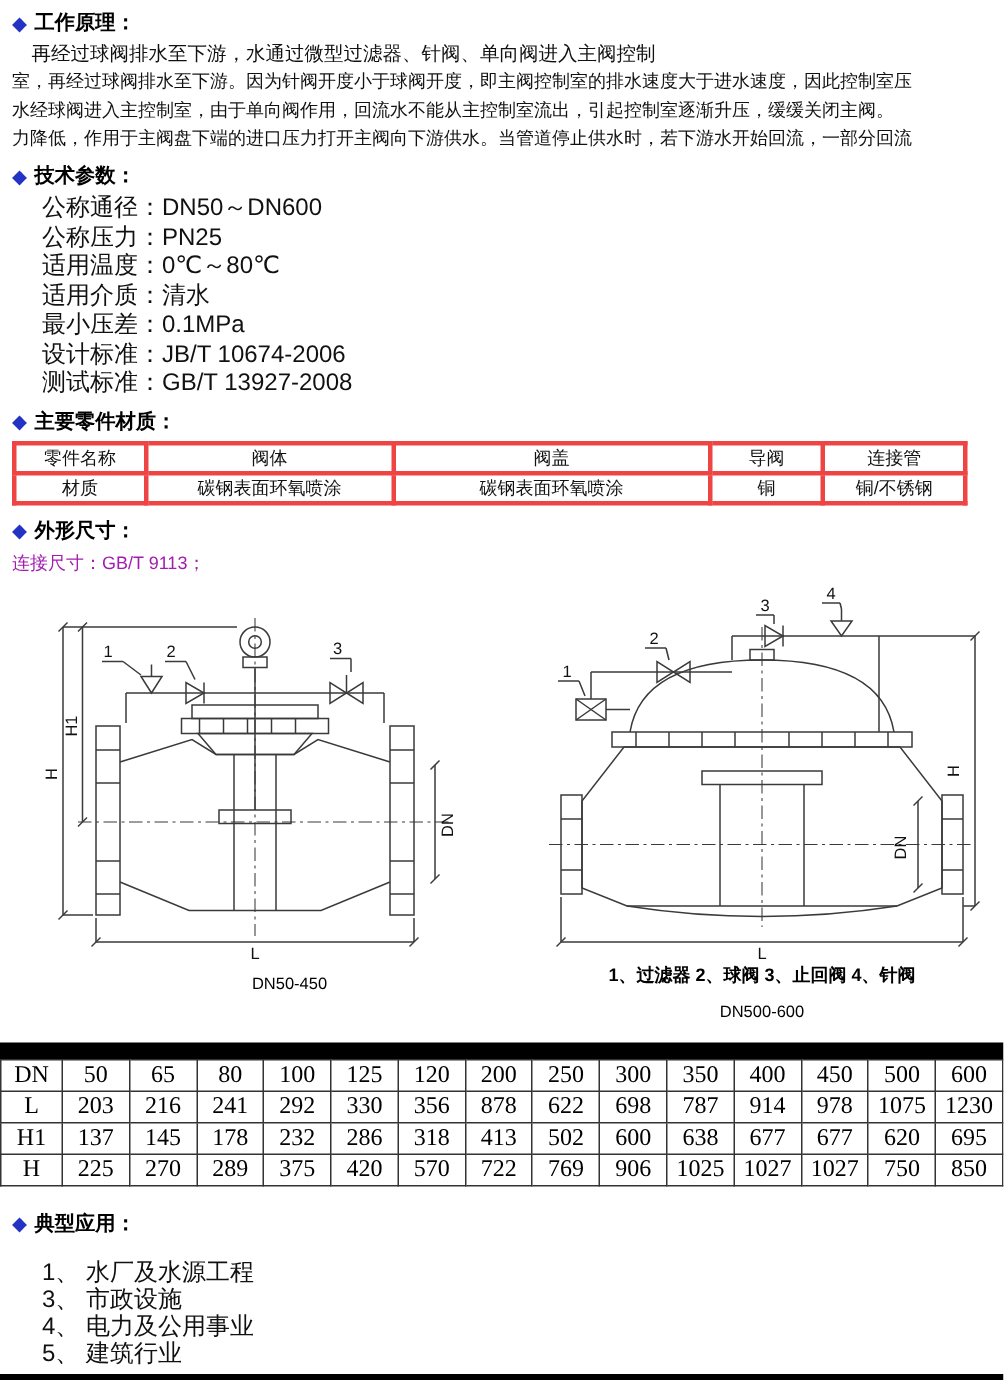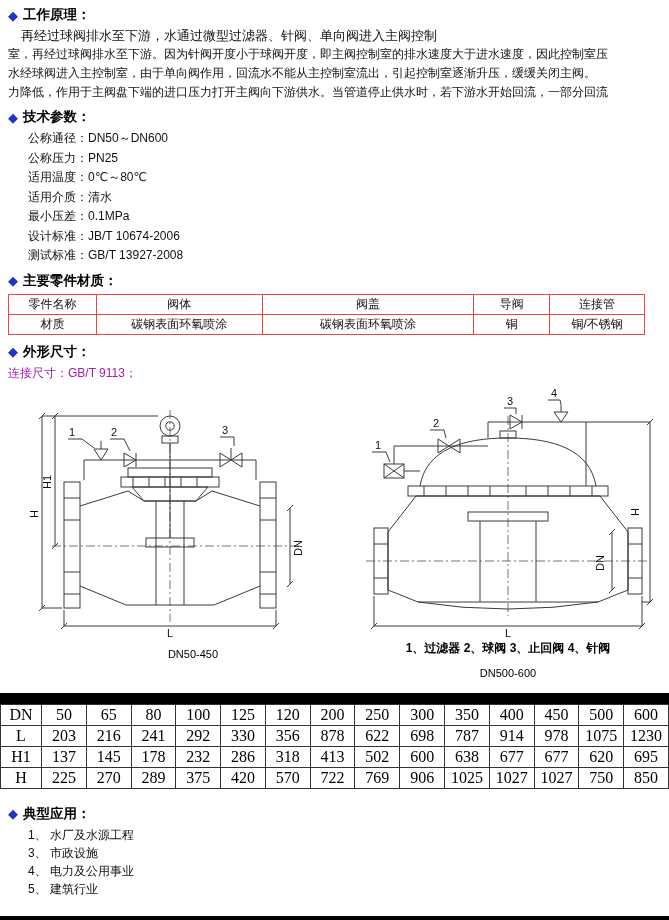--- a/index.html
+++ b/index.html
@@ -4,34 +4,34 @@
 <style>
   *{margin:0;padding:0;box-sizing:border-box;}
   html,body{width:669px;}
   body{height:920px;background:#fff;color:#000;position:relative;overflow:hidden;
        font-family:"Liberation Sans","DejaVu Sans",sans-serif;}
   .page{padding:6px 8px 0;}
   .heading{display:flex;align-items:center;gap:5px;font-size:13.5px;font-weight:bold;line-height:18px;}
   .diamond{color:#2334c5;font-size:13px;line-height:1;}
   .para{font-size:12px;line-height:19px;color:#111;margin-top:2px;}
   .para .l1{font-size:13px;padding-left:13px;}
-  .sub-list{padding-left:20px;font-size:12px;line-height:19.5px;color:#111;margin-top:3px;}
+  .sub-list{padding-left:20px;font-size:16px;line-height:19.5px;color:#111;margin-top:3px;}
   .mt6{margin-top:6px;} .mt8{margin-top:8px;} .mt16{margin-top:16px;}
   table.materials{border-collapse:collapse;width:637px;margin-top:4px;font-size:12px;color:#111;}
-  .materials td{border:1px solid #ef4444;text-align:center;height:20px;padding:0 2px;}
+  .materials td{border:3px solid #ef4444;text-align:center;height:20px;padding:0 2px;}
   .note{font-size:12px;line-height:18px;margin-top:3px;color:#a21caf;}
   .figs{display:flex;padding-left:20px;margin-top:4px;}
   .fig{display:flex;flex-direction:column;align-items:center;}
   .fig-caption{font-size:12px;font-weight:bold;margin-top:2px;}
   .fig-label{font-size:11px;margin-top:10px;}
   .black-bar{width:669px;margin-left:-8px;height:11px;background:#000;margin-top:14px;}
   table.dims{border-collapse:collapse;width:669px;margin-left:-8px;table-layout:fixed;
              font-family:"Liberation Serif","DejaVu Serif",serif;font-size:16px;color:#000;}
   .dims td{border:1px solid #333;text-align:center;height:21px;padding:0;overflow:hidden;}
-  .apps{padding-left:20px;font-size:12px;line-height:18px;color:#111;margin-top:3px;}
+  .apps{padding-left:20px;font-size:16px;line-height:18px;color:#111;margin-top:15px;}
   .bottom-bar{position:absolute;left:0;bottom:0;width:669px;height:4px;background:#000;}
   svg{display:block;}
   svg text{font-family:"Liberation Sans","DejaVu Sans",sans-serif;}
 </style>
 </head>
 <body>
 
 <div class="page">
 
   <div class="heading">

